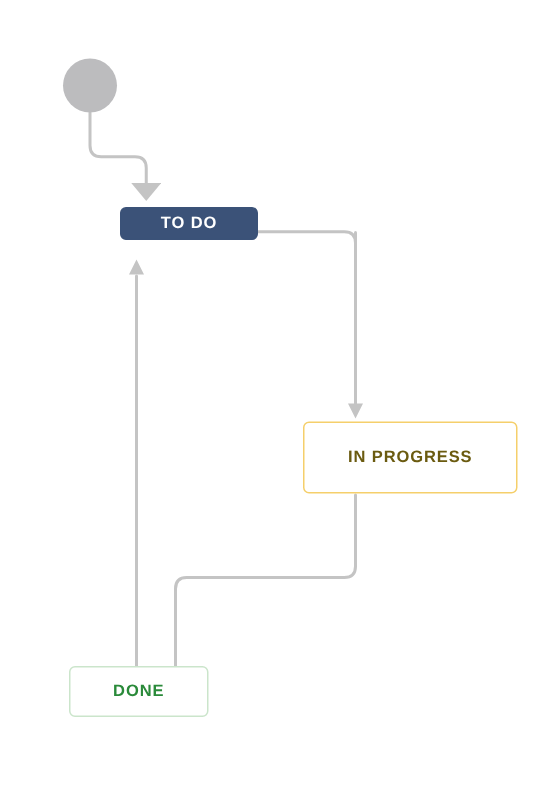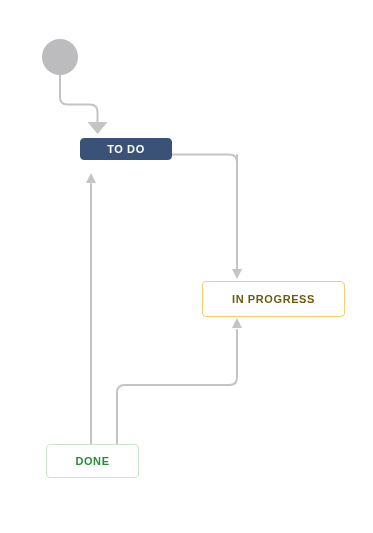--- a/index.html
+++ b/index.html
@@ -45,21 +45,21 @@
     background: #3b5278;
     border: 1px solid #3b5278;
     color: #ffffff;
     font-size: 11px;
     margin-left: 36px;
   }
   .node-inprogress {
     left: 202px;
     top: 281px;
     width: 143px;
-    height: 36px;
+    height: 48px;
     background: #ffffff;
     border: 1px solid #f5cf6b;
     color: #6b5b10;
     font-size: 11px;
   }
   .node-done {
     left: 46px;
     top: 444px;
     width: 93px;
     height: 34px;

